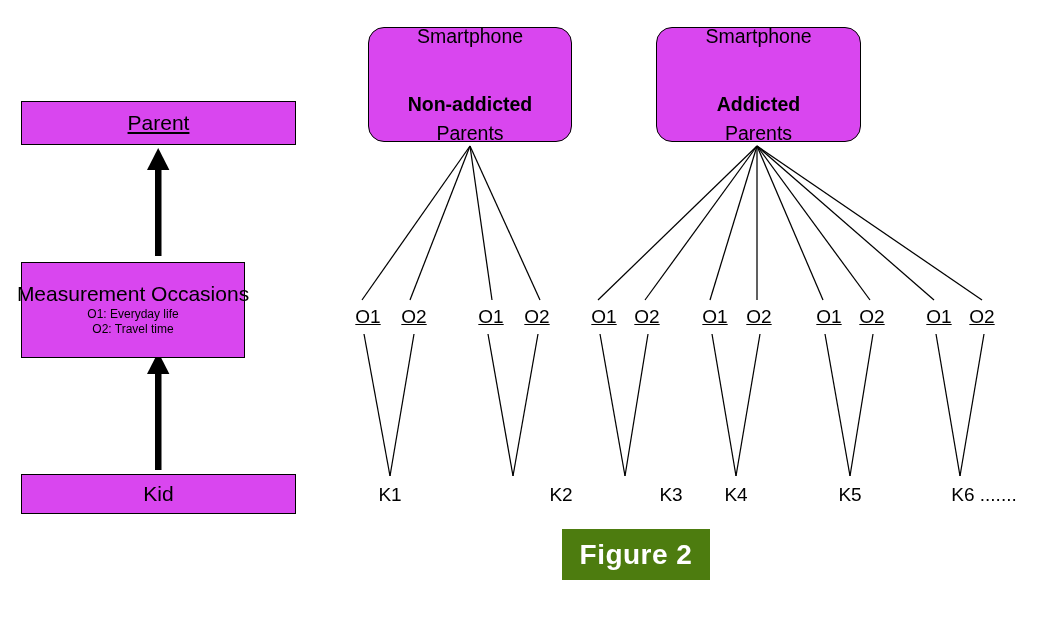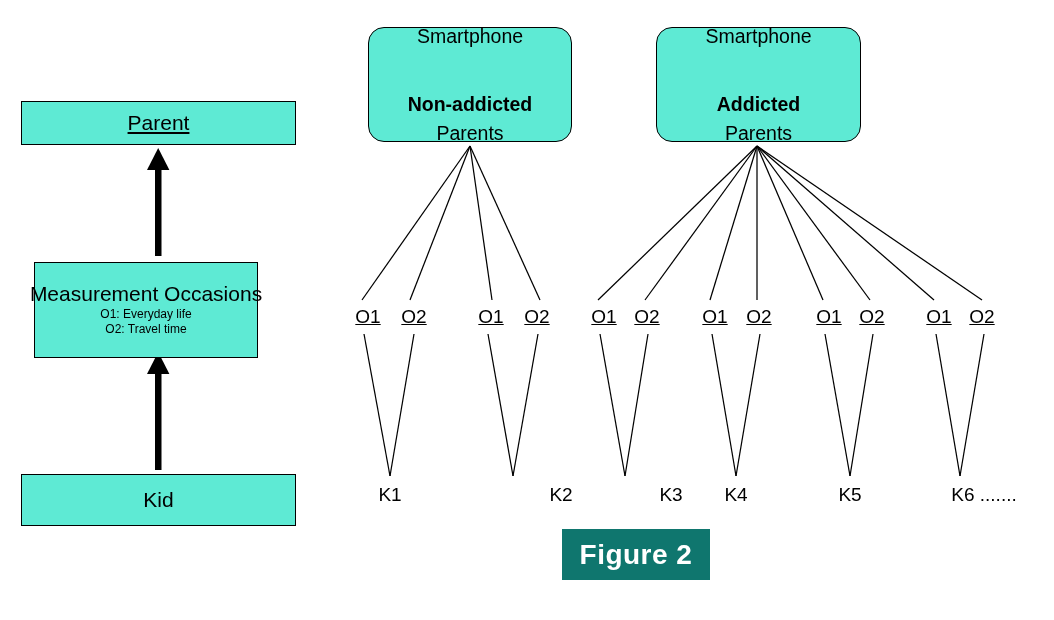--- a/index.html
+++ b/index.html
@@ -23,21 +23,21 @@
     left: 0;
     top: 0;
     width: 1054px;
     height: 620px;
     pointer-events: none;
   }
   .box {
     position: absolute;
     box-sizing: border-box;
     border: 1.6px solid #000000;
-    background: #5eead4;
+    background: #d946ef;
     display: flex;
     flex-direction: column;
     align-items: center;
     justify-content: center;
     text-align: center;
   }
   .rounded {
     border-radius: 16px;
     border-width: 1.8px;
   }
@@ -76,21 +76,21 @@
     white-space: nowrap;
     text-align: right;
     transform: translateX(-50%);
   }
   #figure-caption {
     position: absolute;
     left: 562px;
     top: 529px;
     width: 148px;
     height: 51px;
-    background: #0f766e;
+    background: #4d7c0f;
     color: #ffffff;
     font-size: 28px;
     font-weight: bold;
     display: flex;
     align-items: center;
     justify-content: center;
     letter-spacing: 0.5px;
   }
 </style>
 </head>
@@ -146,27 +146,27 @@
 
       <rect x="155" y="168" width="6.5" height="88"></rect>
       <polygon points="158.2,148 147,170 169.4,170"></polygon>
     </g>
   </svg>
 
   <div class="box" id="box-parent" style="left:21px; top:101px; width:275px; height:44px;text-decoration:underline;">
     <div class="box-title">Parent</div>
   </div>
 
-  <div class="box" id="box-measurement" style="left:34px; top:262px; width:224px; height:96px;">
+  <div class="box" id="box-measurement" style="left:21px; top:262px; width:224px; height:96px;">
     <div class="box-title">Measurement Occasions</div>
     <div class="box-sub">O1: Everyday life</div>
     <div class="box-sub">O2: Travel time</div>
   </div>
 
-  <div class="box" id="box-kid" style="left:21px; top:474px; width:275px; height:52px;">
+  <div class="box" id="box-kid" style="left:21px; top:474px; width:275px; height:40px;">
     <div class="box-title">Kid</div>
   </div>
 
   <div class="box rounded" id="group-non-addicted" style="left:368px; top:27px; width:204px; height:115px;">
     <div class="grp-line">Smartphone</div>
     <div class="grp-line strong">Non-addicted</div>
     <div class="grp-line">Parents</div>
   </div>
 
   <div class="box rounded" id="group-addicted" style="left:656px; top:27px; width:205px; height:115px;">

